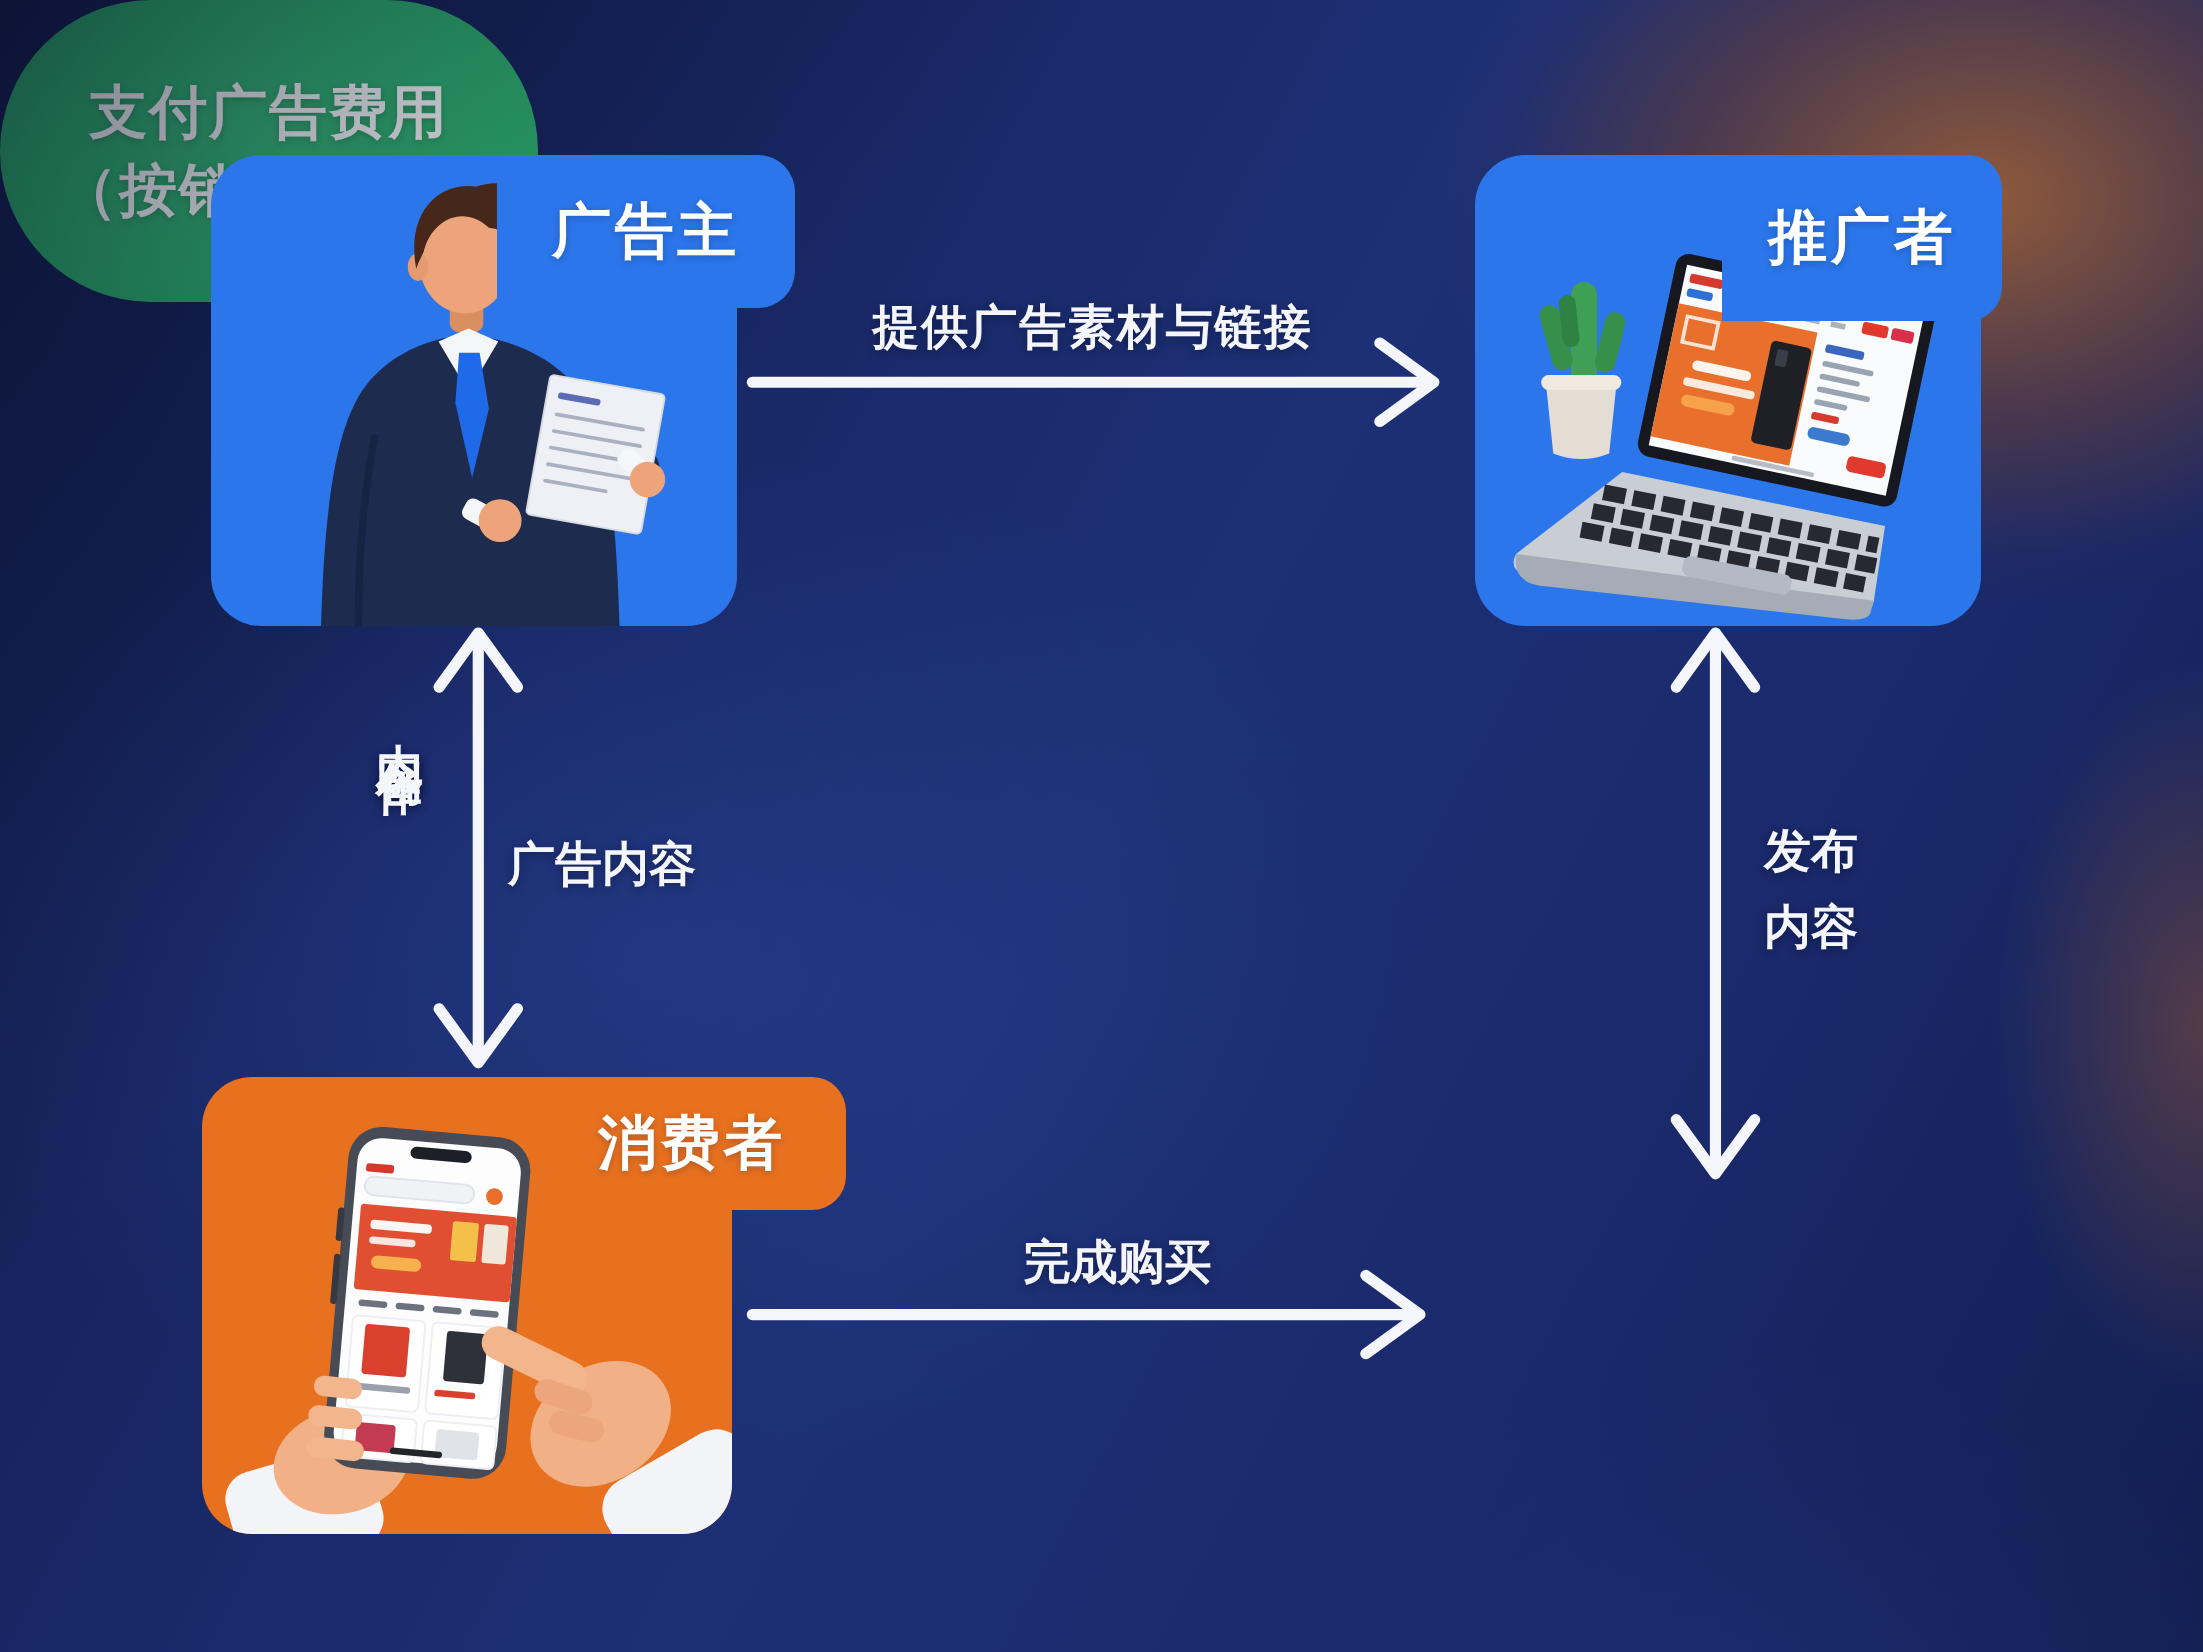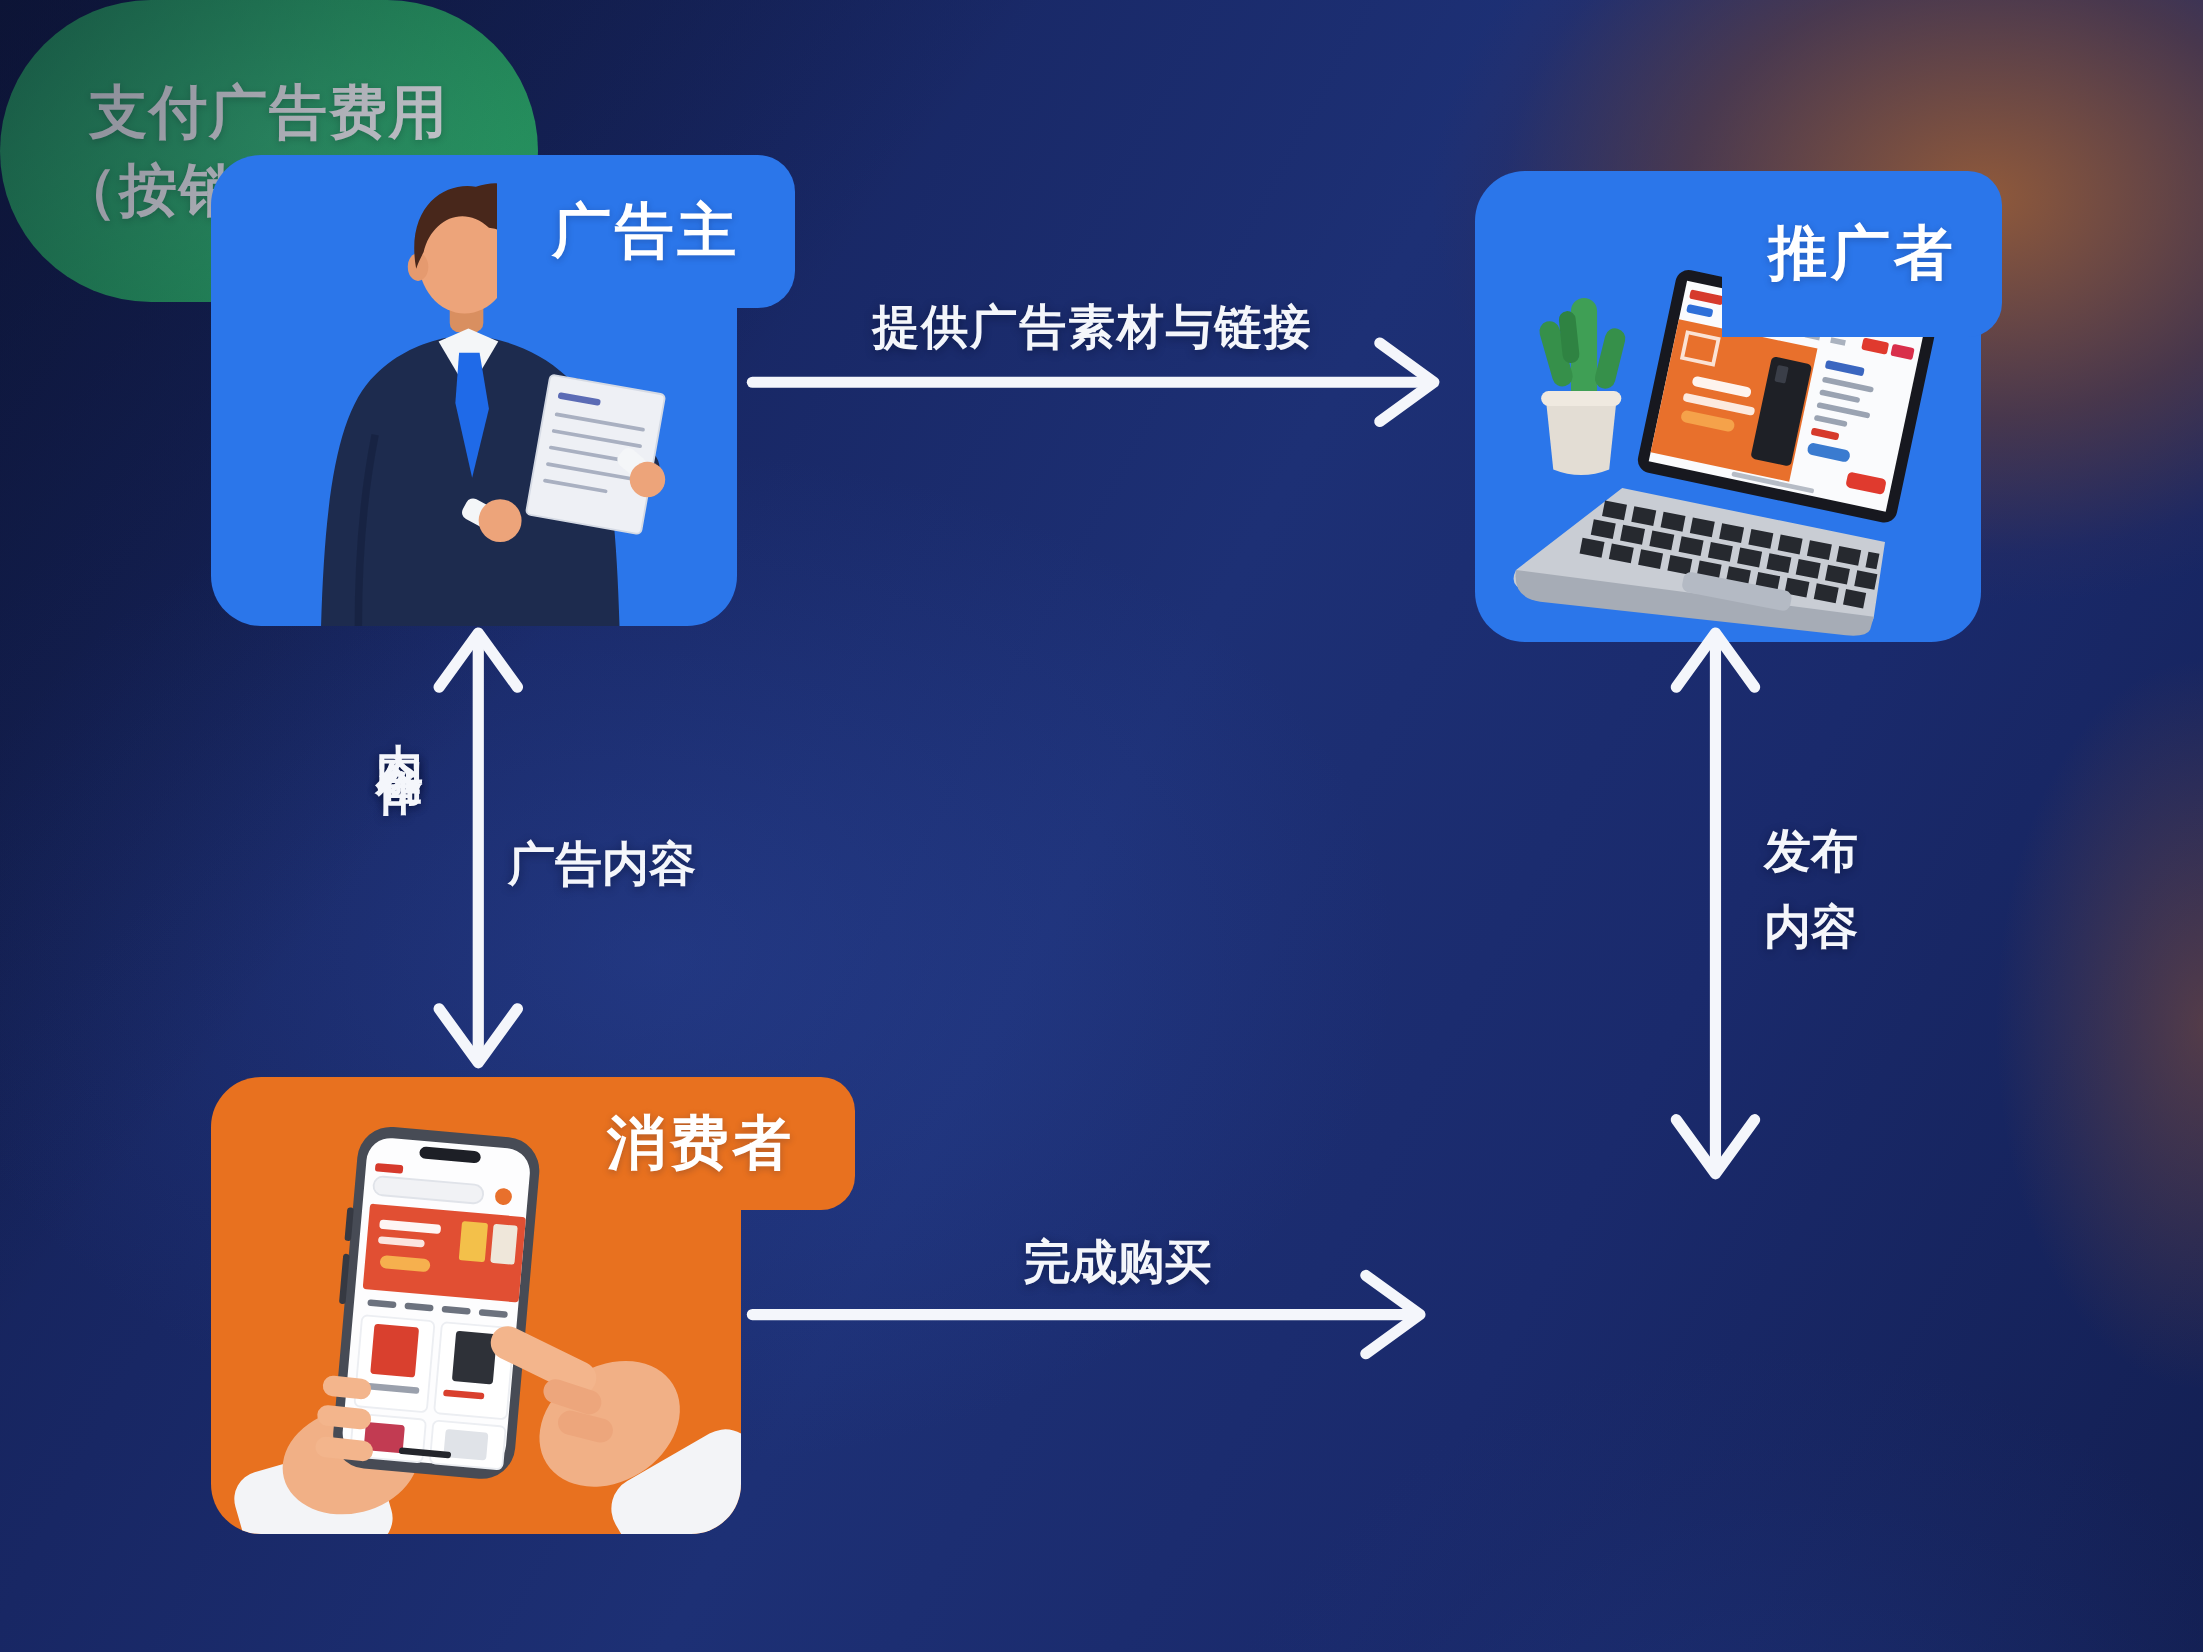--- a/index.html
+++ b/index.html
@@ -27,23 +27,23 @@
   }
   .node-title{
     color:#fff;font-weight:bold;font-size:59px;letter-spacing:3.7px;
     text-shadow:0 1.9px 7.5px rgba(10,20,60,.25);white-space:nowrap;
   }
   .blue{background:#2b76ea;}
   .orange{background:#e8711f;}
   .green{background:#2eb36e;}
   .node-advertiser{left:211px;top:155px;width:526px;height:471px;}
   .node-advertiser .node-tab{right:-58px;width:298px;height:153px;}
-  .node-promoter{left:1475px;top:155px;width:506px;height:471px;margin-top:16px;}
+  .node-promoter{left:1475px;top:155px;width:506px;height:471px;}
   .node-promoter .node-tab{right:-21.4px;width:280px;height:166px;border-radius:0 34px 34px 0;}
-  .node-consumer{left:211px;top:1077px;width:530px;height:457px;}
+  .node-consumer{left:202px;top:1077px;width:530px;height:457px;}
   .node-consumer .node-tab{right:-114px;width:308px;height:133px;border-radius:0 34px 34px 0;}
   .node-payment{
     left:1441px;top:1188px;width:538px;height:302px;border-radius:151px;
     display:flex;flex-direction:column;align-items:center;justify-content:center;
     background:radial-gradient(ellipse 392px 242px at 50% 45%, #38bd7a 0%, #2eb36e 60%, #28a965 100%);
   }
   .payment-line{
     color:#fff;font-weight:bold;font-size:58px;line-height:78px;letter-spacing:1.9px;
     text-shadow:0 1.9px 7.5px rgba(10,40,25,.25);white-space:nowrap;
   }

